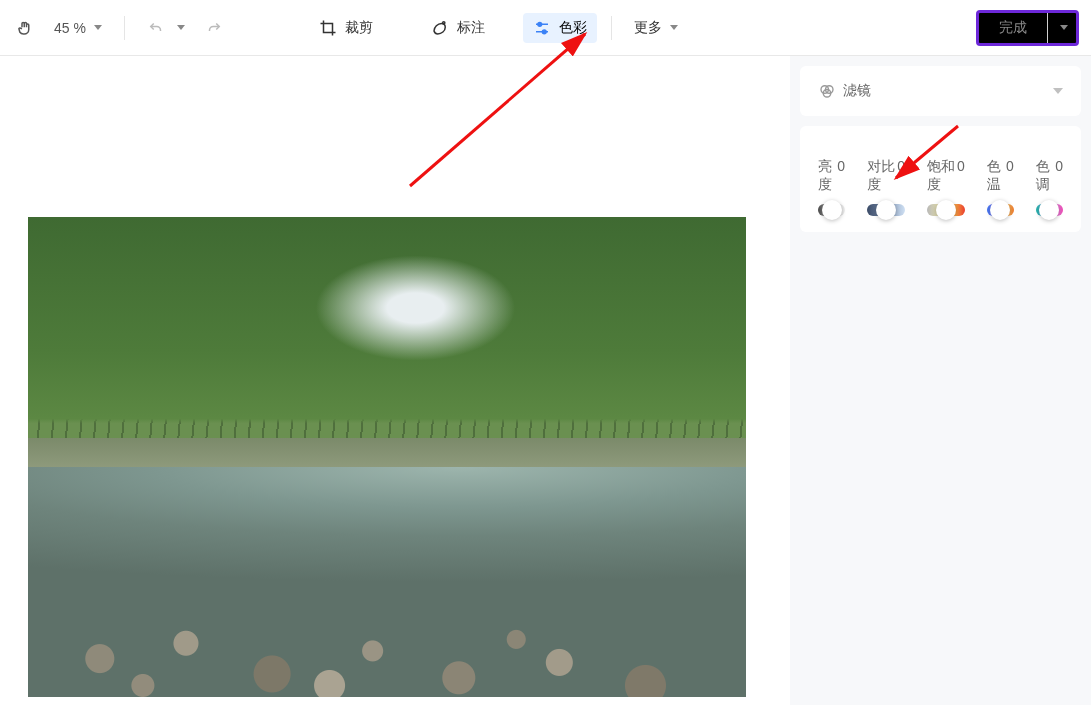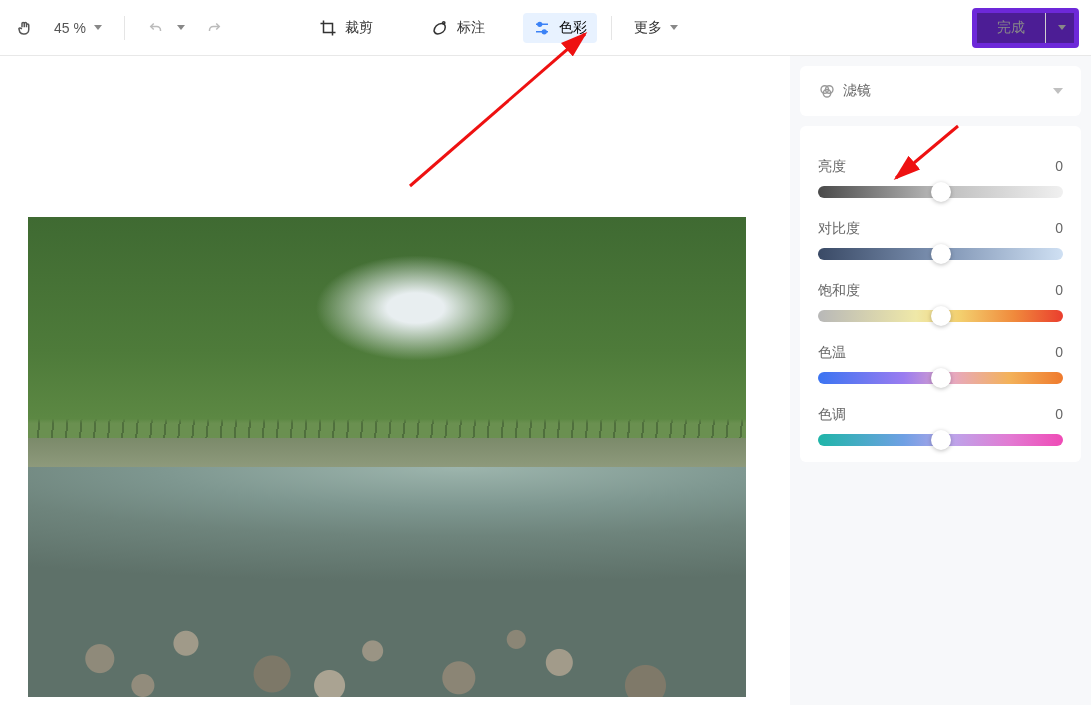--- a/index.html
+++ b/index.html
@@ -47,24 +47,24 @@
     .caret-down {
       width: 0; height: 0;
       border-left: 4px solid transparent;
       border-right: 4px solid transparent;
       border-top: 5px solid #888;
       margin-left: 4px;
       display: inline-block;
     }
     .done-group {
       display: inline-flex;
-      border: 5px solid #6d28d9;
+      border: 3px solid #6d28d9;
       border-radius: 4px;
       overflow: hidden;
-      background: #4c1d95;
+      background: #000000;
     }
     .done-btn {
       padding: 6px 20px;
       color: #888;
       cursor: pointer;
     }
     .done-caret {
       display: flex;
       align-items: center;
       justify-content: center;
@@ -134,21 +134,21 @@
       color: #666;
     }
     .panel-header .title { flex: 1; }
     .chevron {
       width: 0; height: 0;
       border-left: 5px solid transparent;
       border-right: 5px solid transparent;
     }
     .chevron.down { border-top: 6px solid #c0c0c0; }
     .chevron.up   { border-bottom: 6px solid #c0c0c0; }
-    .panel.expanded .panel-body { margin-top: 16px; display: flex; flex-direction: column; gap: 22px; }
+    .panel.expanded .panel-body { margin-top: 16px; display: flex; flex-direction: row; gap: 22px; }
     .slider-row .row-head {
       display: flex;
       justify-content: space-between;
       color: #666;
       margin-bottom: 10px;
     }
     .slider {
       position: relative;
       height: 12px;
       border-radius: 6px;

